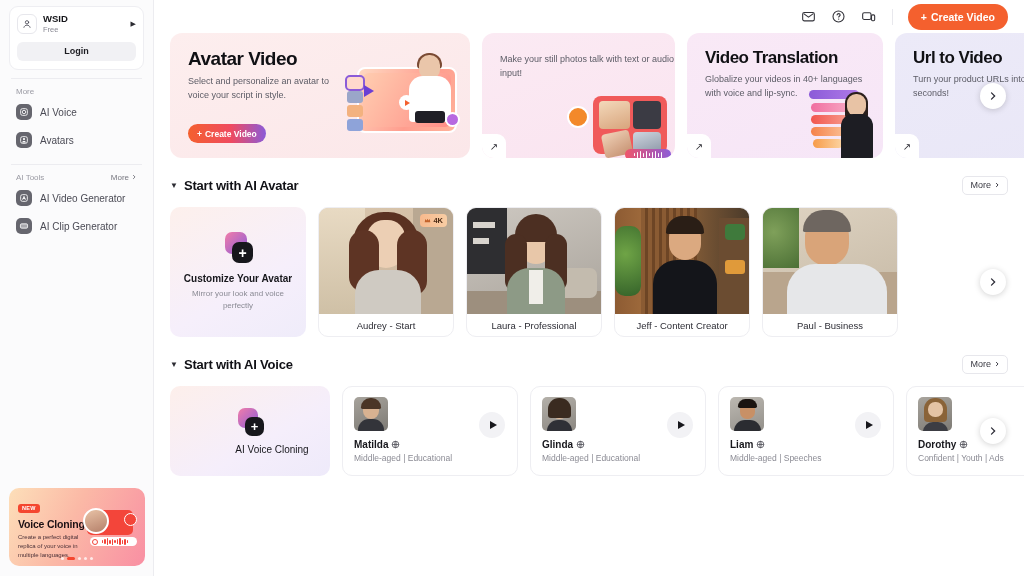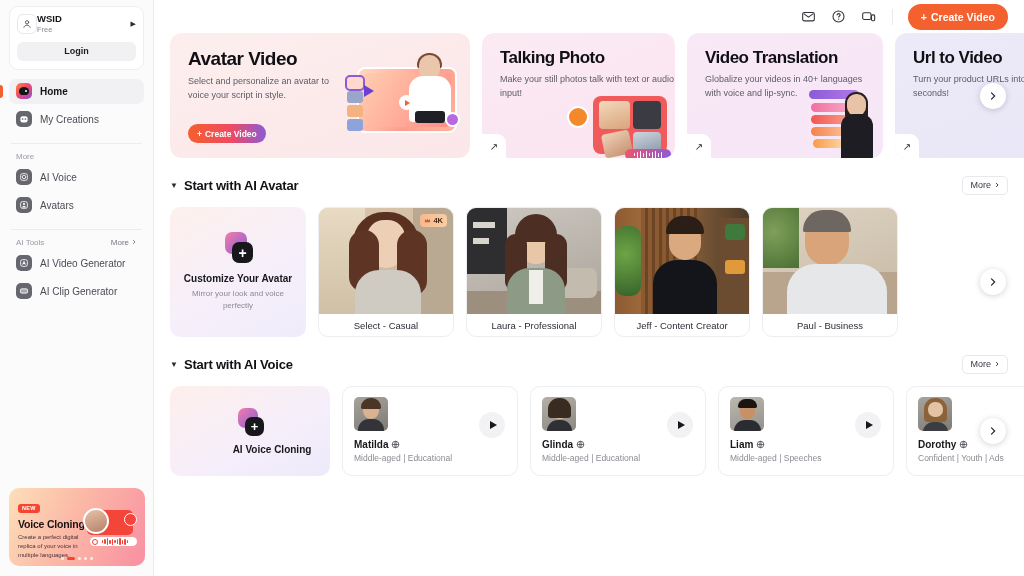--- a/index.html
+++ b/index.html
@@ -43,21 +43,21 @@
   .collapse-btn {
     width: 17px; height: 17px; border: 1px solid #e4e4ea; border-radius: 5px;
     background: #fff; display: flex; align-items: center; justify-content: center;
     color: #55555f; font-size: 9px; cursor: pointer;
   }
 
   .wsid-card {
     margin-top: 6px; background: #fff; border: 1px solid #eeeef2;
     border-radius: 9px; padding: 7px 7px 8px 7px;
   }
-  .wsid-row { display: flex; align-items: center; }
+  .wsid-row { display: flex; align-items: center; gap: 6px; }
   .wsid-ava {
     width: 20px; height: 20px; border-radius: 6px; border: 1px solid #e7e7ec;
     display: flex; align-items: center; justify-content: center; color: #4a4a55;
     flex: 0 0 20px; background: #fff;
   }
   .wsid-meta { flex: 1; line-height: 1.15; }
   .wsid-name { font-size: 9.5px; font-weight: 700; color: #16161a; }
   .wsid-plan { font-size: 7.5px; color: #8a8a94; margin-top: 1px; }
   .wsid-caret { color: #2b2b31; font-size: 7px; }
   .login-btn {
@@ -287,21 +287,21 @@
   .voice-row { display: flex; gap: 12px; margin-top: 11px; position: relative; }
   .vc-clone {
     width: 160px; height: 90px; flex: 0 0 160px; border-radius: 10px;
     background: linear-gradient(150deg,#fdefeb 0%,#f5eefb 60%,#eeeafa 100%);
     display: flex; flex-direction: column; align-items: center; justify-content: center;
     cursor: pointer;
   }
   .vc-clone .plus-icon { margin-bottom: 7px; width:30px;height:29px;}
   .vc-clone .sq1{width:20px;height:20px;left:3px;}
   .vc-clone .sq2{width:19px;height:19px;left:10px;top:9px;font-size:13px;}
-  .vc-title { font-size: 10px; font-weight: 700; color: #17171c; margin-left: 44px; }
+  .vc-title { font-size: 10px; font-weight: 400; color: #17171c; margin-left: 44px; }
 
   .vcard {
     width: 176px; height: 90px; flex: 0 0 176px; border: 1px solid #eeeef2;
     border-radius: 10px; background: #fff; padding: 10px 11px; position: relative; cursor: pointer;
   }
   .vhead { width: 34px; height: 34px; border-radius: 5px; overflow: hidden; background: #9a9aa2; }
   .vname { font-size: 10px; font-weight: 700; color: #17171c; margin-top: 8px; display: flex; align-items: center; gap: 3px; }
   .globe { width: 9px; height: 9px; color: #44444d; display:inline-flex;}
   .vmeta { font-size: 8.5px; color: #8b8b94; margin-top: 3px; }
   .play-btn {
@@ -331,36 +331,20 @@
         </div>
         <div class="wsid-meta">
           <div class="wsid-name">WSID</div>
           <div class="wsid-plan">Free</div>
         </div>
         <div class="wsid-caret">▶</div>
       </div>
       <button class="login-btn">Login</button>
     </div>
 
-    <nav class="nav">
-      <div class="nav-item active">
-        <span class="nav-icon home"></span>
-        <span class="nav-label">Home</span>
-      </div>
-      <div class="nav-item">
-        <span class="nav-icon grey">
-          <svg width="10" height="10" viewBox="0 0 14 14" fill="currentColor">
-              <rect x="2" y="3" width="10" height="9" rx="3"></rect>
-              <circle cx="5" cy="7" r="1.2" fill="#66666e"></circle>
-              <circle cx="9" cy="7" r="1.2" fill="#66666e"></circle>
-            </svg>
-        </span>
-        <span class="nav-label">My Creations</span>
-      </div>
-    </nav>
 
     <div class="divider"></div>
 
     <div class="group-head">
       <span class="group-title">More</span>
     </div>
     <div class="nav-item">
       <span class="nav-icon grey">
         <svg width="10" height="10" viewBox="0 0 14 14" fill="none" stroke="#fff" stroke-width="1.2">
             <rect x="2.3" y="2.3" width="9.4" height="9.4" rx="2.6"></rect>
@@ -497,21 +481,20 @@
                 <div class="head"></div>
                 <div class="body"></div>
                 <div class="skirt"></div>
               </div>
             <div class="play"></div>
               <div class="badge-p"></div>
           </div>
         </div>
 
         <div class="hero h2">
-          <div class="hero-title">Talking Photo</div>
           <div class="hero-desc">Make your still photos talk with text or audio input!</div>
           <div class="hero-arrow">↗</div>
           <div class="art2">
             <div class="grid">
                 <div class="g1"></div>
                 <div class="g2"></div>
                 <div class="g3"></div>
                 <div class="g4"></div>
               </div>
             <div class="circ"></div>
@@ -593,21 +576,21 @@
             <div style="position:absolute;left:30px;top:22px;width:30px;height:62px;border-radius:18px;background:#5e3424;"></div>
             <div style="position:absolute;left:78px;top:22px;width:30px;height:66px;border-radius:18px;background:#5e3424;"></div>
             <div style="position:absolute;left:36px;top:62px;width:66px;height:46px;border-radius:24px 24px 0 0;background:#cfcac2;"></div>
             <div class="badge-4k">
               <svg width="7" height="7" viewBox="0 0 10 10" fill="#c4622a">
                   <path d="M1 7.6h8L8.2 3 6.4 5 5 2.4 3.6 5 1.8 3z"></path>
                 </svg>
               <span>4K</span>
             </div>
           </div>
-          <div class="av-name">Select - Casual</div>
+          <div class="av-name">Audrey - Start</div>
         </div>
 
         <div class="av-card">
           <div class="av-thumb" style="background:linear-gradient(160deg,#cdc8c1,#a9a39b);">
             <div style="position:absolute;left:0;top:0;width:30%;height:62%;background:#2e2e31;"></div>
             <div style="position:absolute;left:6px;top:14px;width:22px;height:6px;background:#d8d4ce;"></div>
             <div style="position:absolute;left:6px;top:30px;width:16px;height:6px;background:#d8d4ce;"></div>
             <div style="position:absolute;left:0;bottom:0;width:100%;height:22%;background:#9d8f7e;"></div>
             <div style="position:absolute;right:4px;bottom:16px;width:44px;height:30px;border-radius:7px;background:#c3bbae;"></div>
             <div style="position:absolute;left:52px;top:14px;width:34px;height:42px;border-radius:16px 16px 17px 17px;background:#e8c7a9;"></div>

